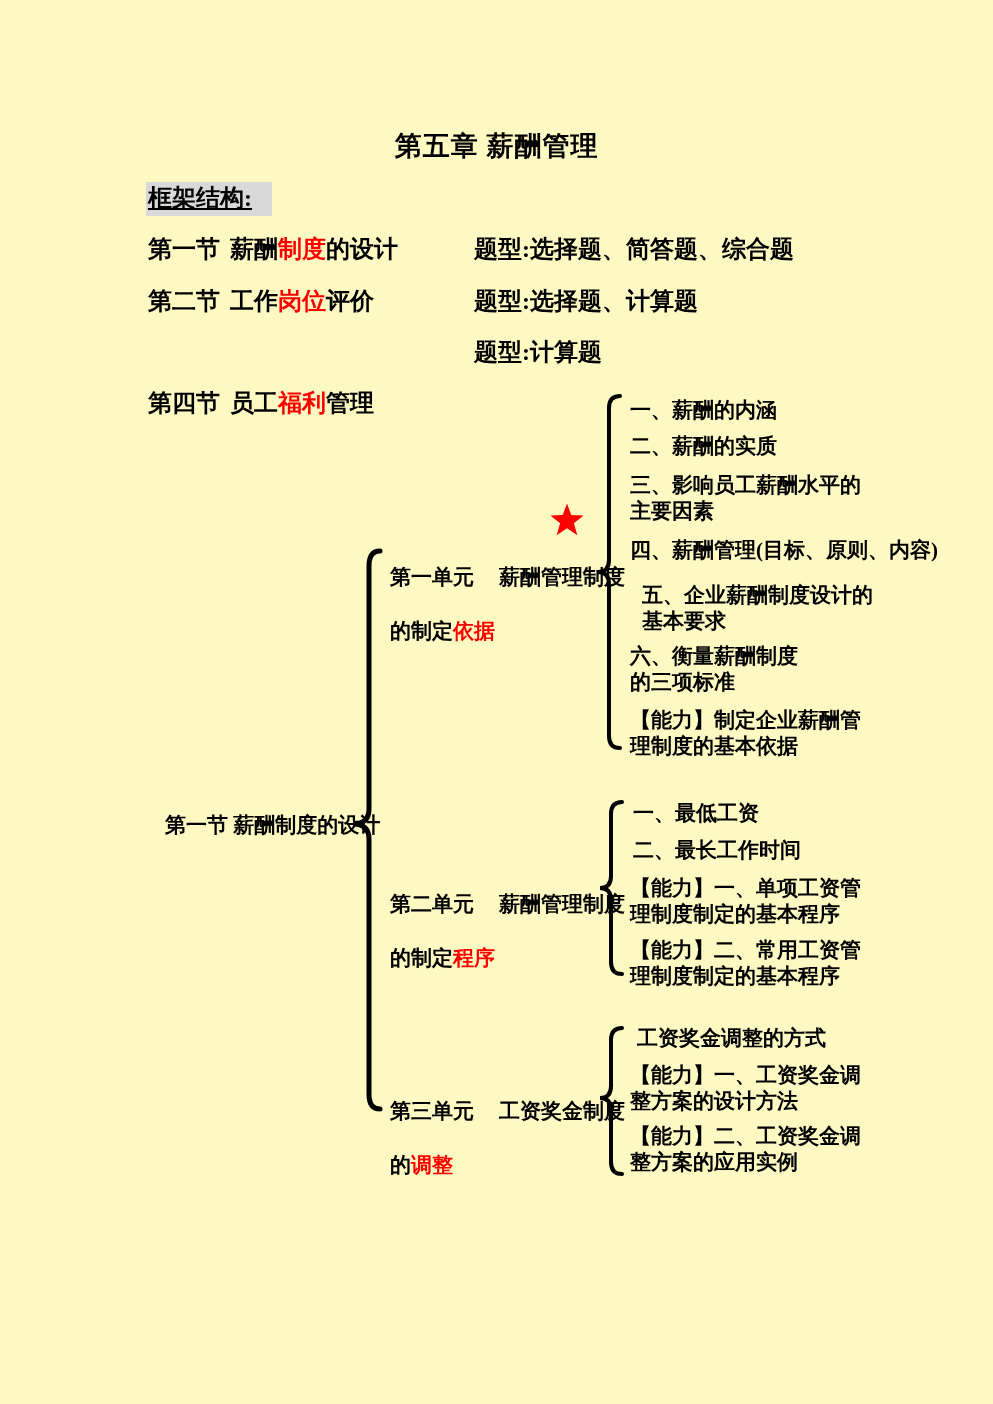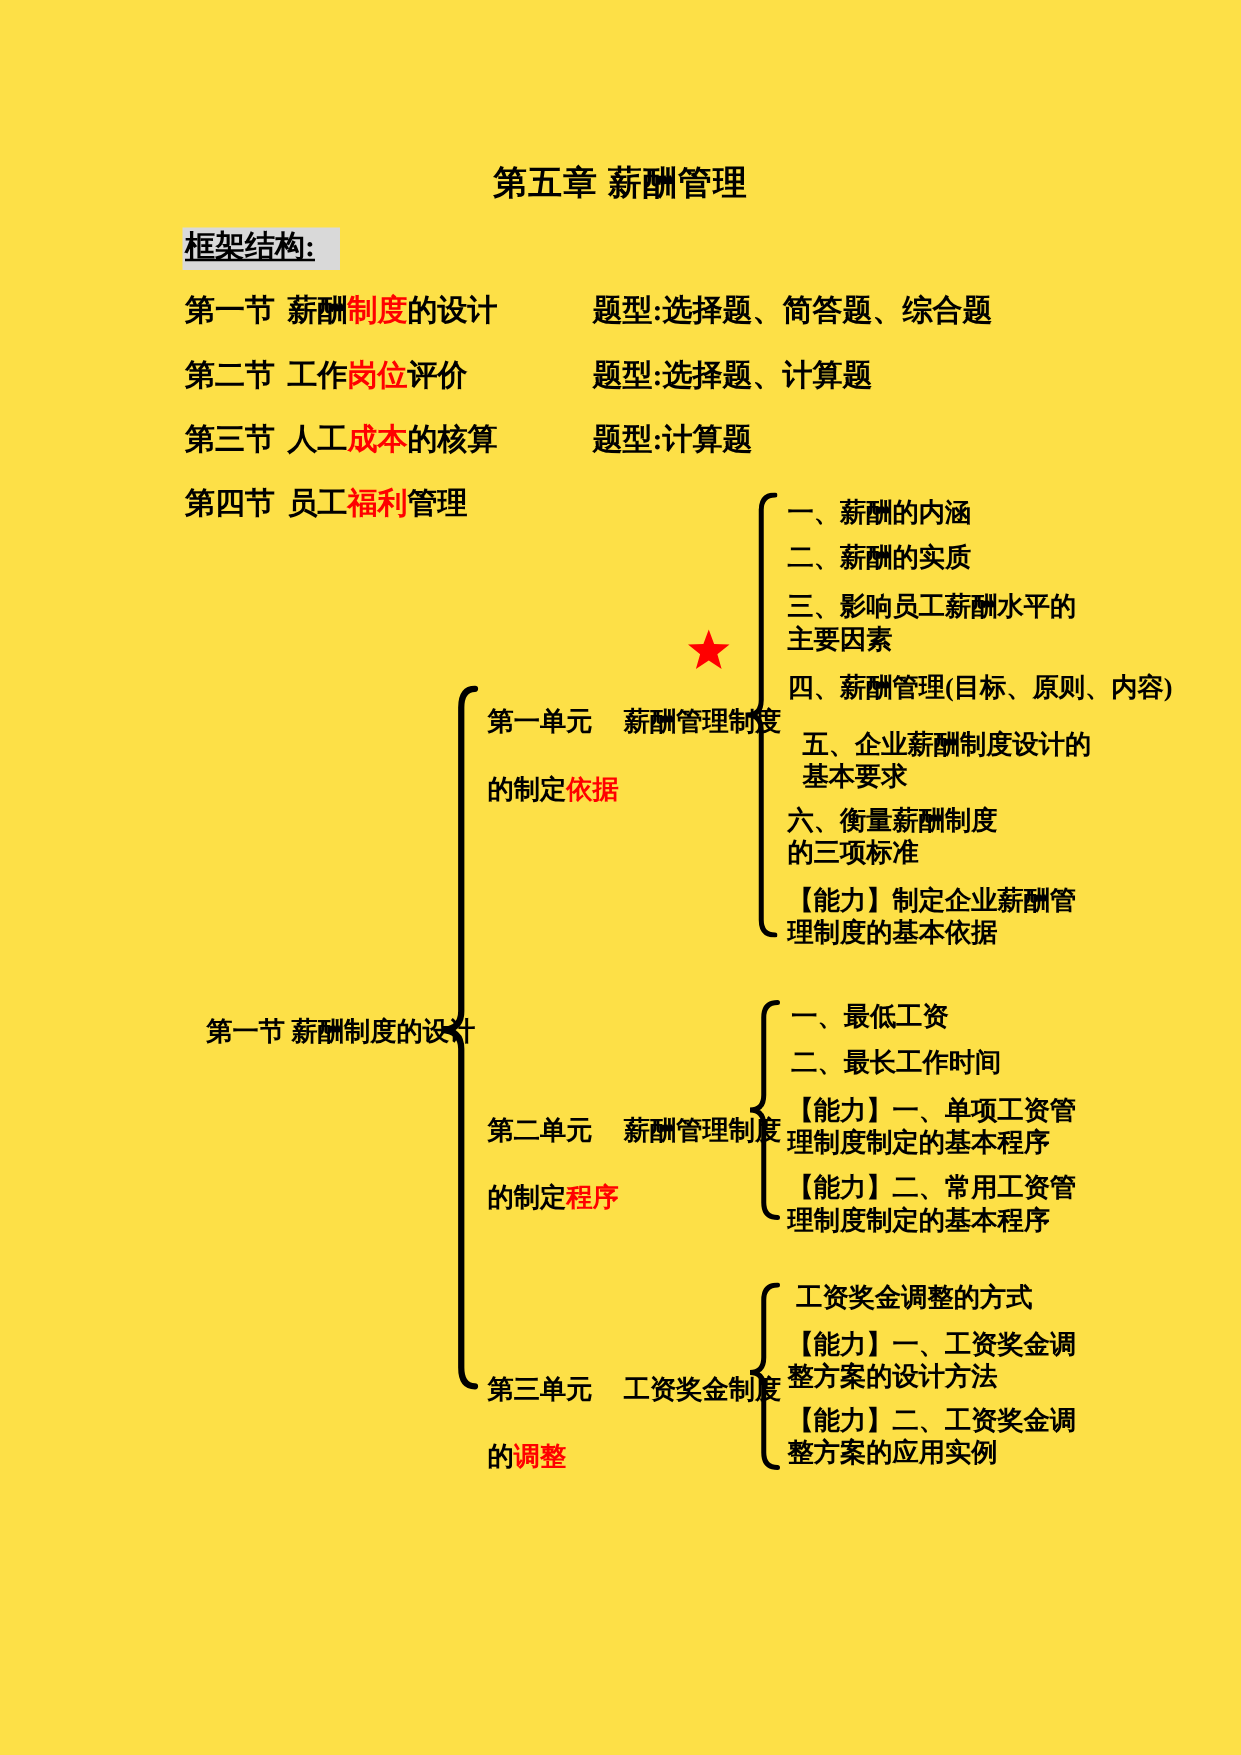--- a/index.html
+++ b/index.html
@@ -1,20 +1,20 @@
 <!DOCTYPE html>
 <html><head>
 <meta charset="utf-8">
 <style>
   html,body{margin:0;padding:0;background:#888;}
   .page{
     position:relative;
     width:993px;height:1404px;
     margin:0 auto;
-    background:#fde047;
+    background:#fef9c3;
     font-family:"Liberation Serif","DejaVu Serif",serif;
     font-weight:bold;
     color:#000;
     overflow:hidden;
   }
   .red{color:#ff0000;}
   
   .title{
     position:absolute;left:0;right:0;top:130px;
     text-align:center;
@@ -55,21 +55,20 @@
 
   <div class="sec-row" style="top:235px">
     <span class="sec-left"><span class="num">第一节</span><span>薪酬</span><span class="red">制度</span><span>的设计</span></span>
     <span class="sec-types">题型:选择题、简答题、综合题</span>
   </div>
   <div class="sec-row" style="top:287px">
     <span class="sec-left"><span class="num">第二节</span><span>工作</span><span class="red">岗位</span><span>评价</span></span>
     <span class="sec-types">题型:选择题、计算题</span>
   </div>
   <div class="sec-row" style="top:338px">
-    <span class="sec-left"><span class="num">第三节</span><span>人工</span><span class="red">成本</span><span>的核算</span></span>
     <span class="sec-types">题型:计算题</span>
   </div>
   <div class="sec-row" style="top:389px">
     <span class="sec-left"><span class="num">第四节</span><span>员工</span><span class="red">福利</span><span>管理</span></span>
   </div>
 
   <div class="dg" style="left:165px;top:812px;">第一节 薪酬制度的设计</div>
 
   <svg class="brace" style="left:350px;top:548px;" width="34" height="564" viewBox="0 0 34 564">
     <path d="M30 3 Q19 3 19 18 L19 261 Q19 276 3 276 Q19 276 19 291 L19 546 Q19 561 30 561" stroke-width="5"></path>

